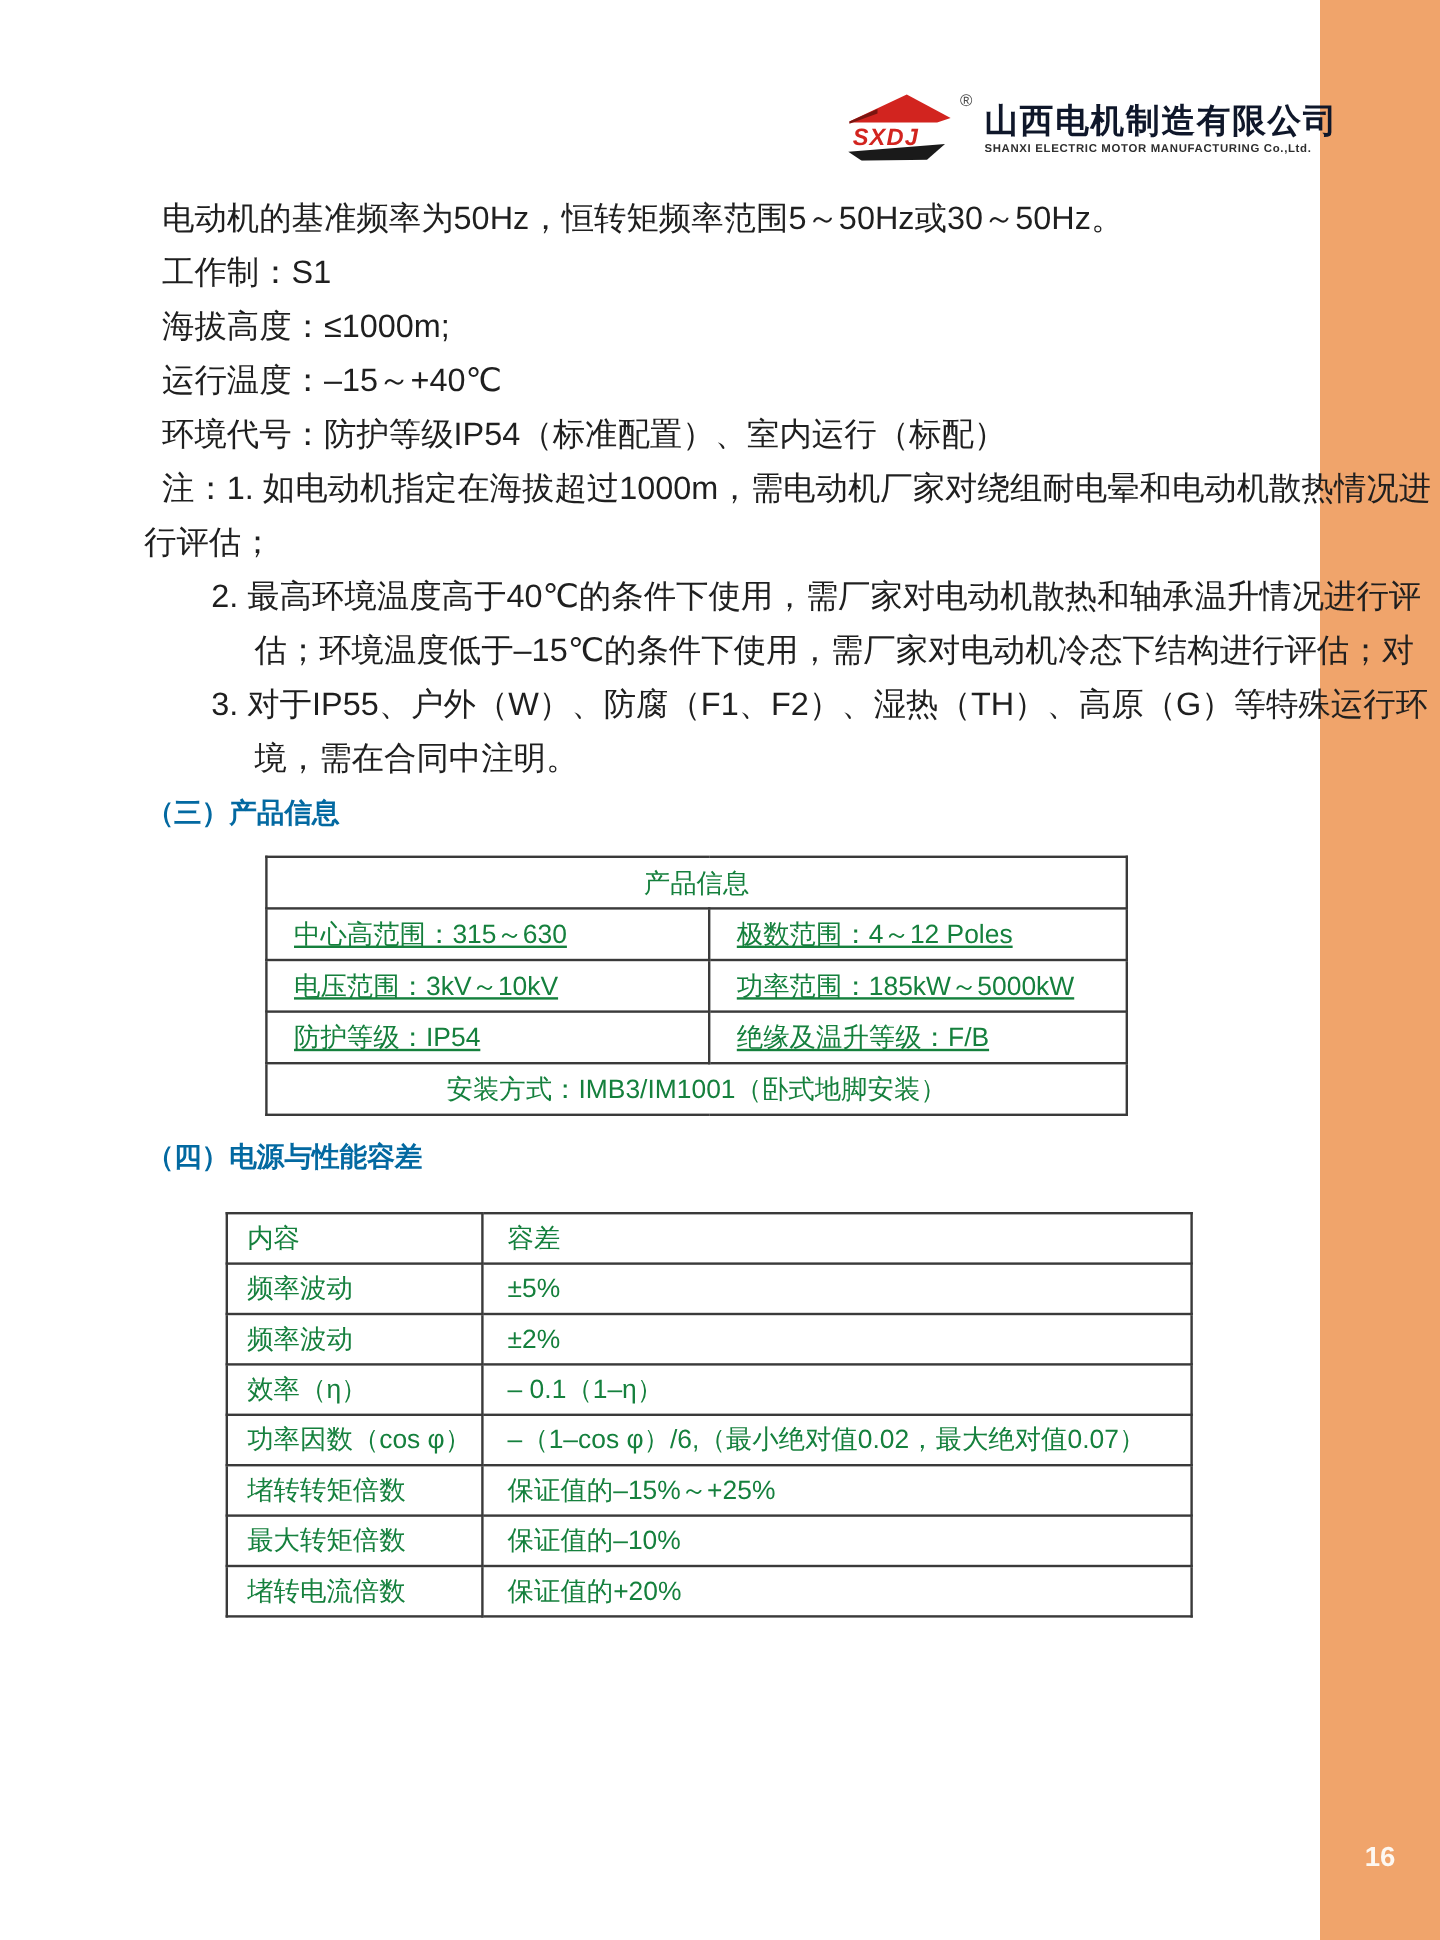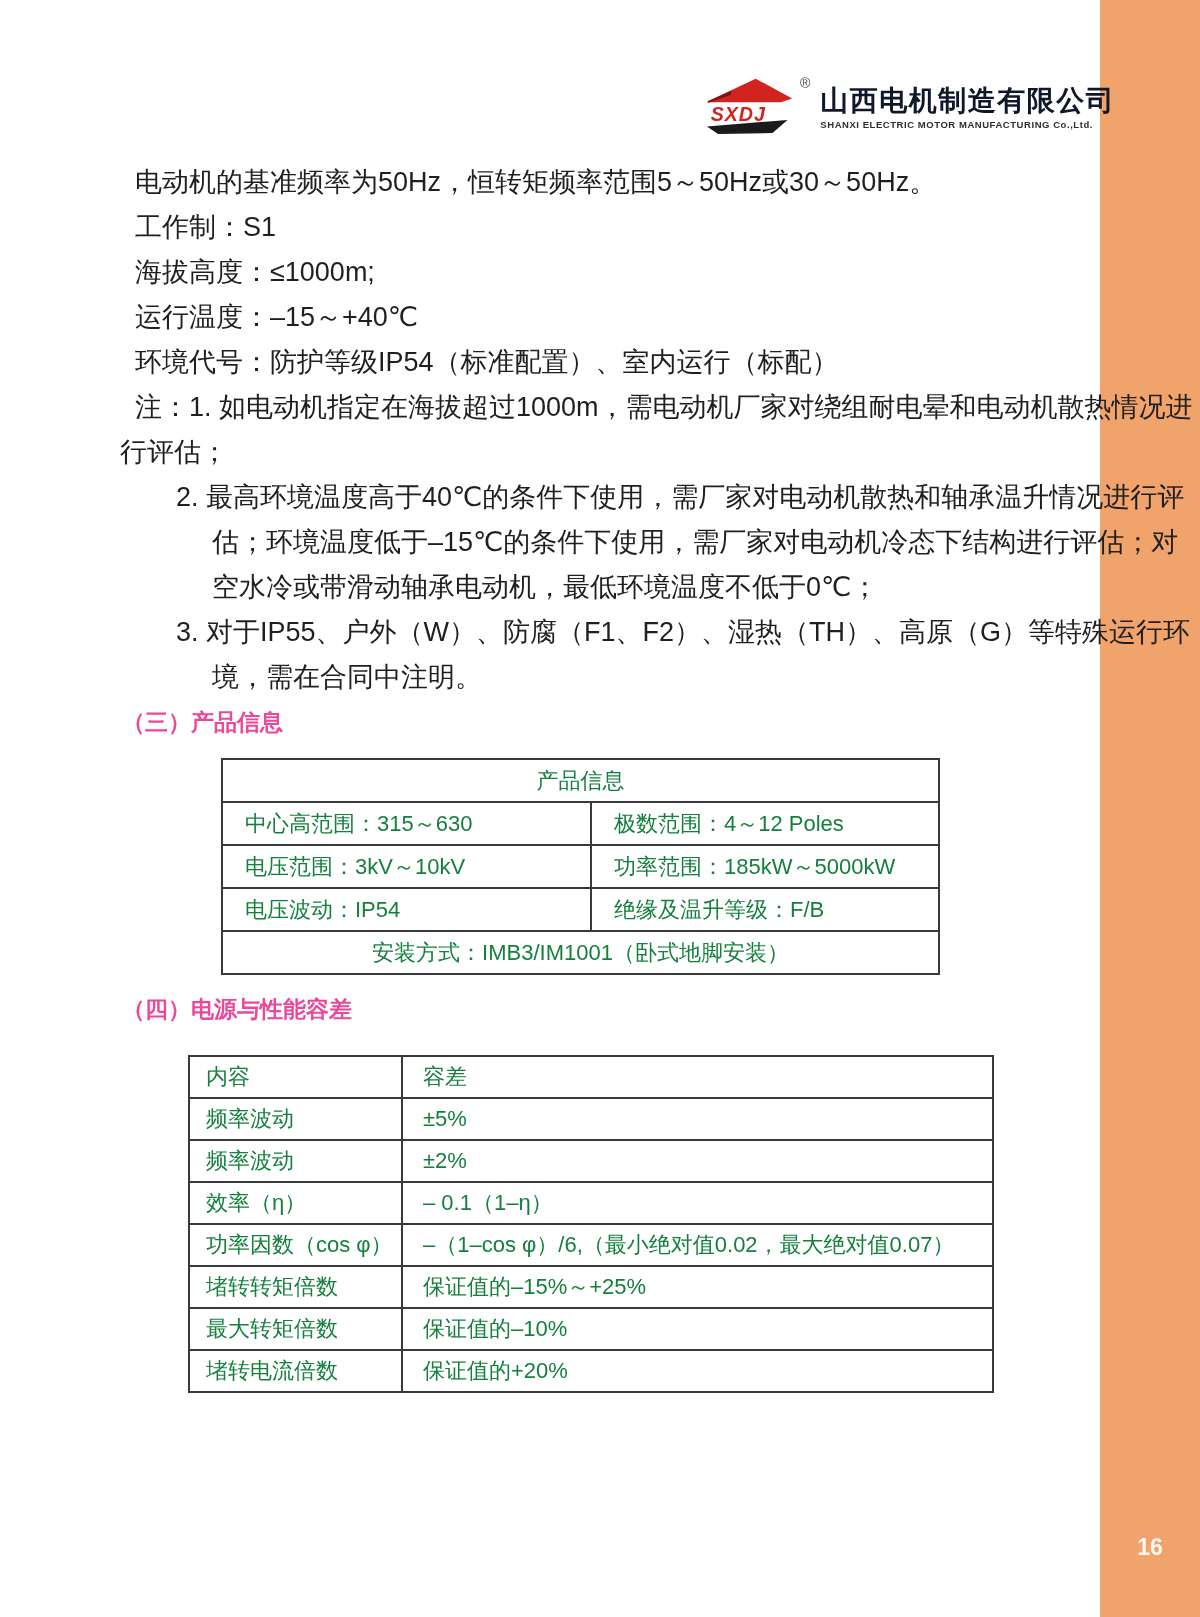--- a/index.html
+++ b/index.html
@@ -23,29 +23,29 @@
   .company-en { font-size:9.5px; font-weight:600; color:#2e2e2e; letter-spacing:0.55px; margin-top:4px; white-space:nowrap; }
 
   
   .content { position:absolute; top:160px; left:0; width:1100px; }
   .line { height:45px; line-height:45px; font-size:27px; white-space:pre; }
   .ind-a { padding-left:135px; }   
   .ind-b { padding-left:120px; }   
   .ind-c { padding-left:176px; }   
   .ind-d { padding-left:212px; }   
 
-  .sec-heading { height:44px; line-height:44px; font-size:23px; font-weight:bold; padding-left:122px; color:#ec4899; }
+  .sec-heading { height:44px; line-height:44px; font-size:23px; font-weight:bold; padding-left:122px; color:#0369a1; }
 
   table { border-collapse:collapse; table-layout:fixed; }
   td { border:2px solid #3a3a3a; font-size:22px; color:#15803d; height:43px; vertical-align:middle; white-space:pre; overflow:hidden; }
 
   .product-table { margin:14px 0 0 221px; width:719px; }
   .product-table col.c1 { width:369px; }
   .product-table td.title-cell { text-align:center; }
-  .product-table td.data-cell { padding-left:22px; }
+  .product-table td.data-cell { padding-left:22px;text-decoration:underline; }
   .product-table td.footer-cell { text-align:center; }
 
   .tol-heading { margin-top:12px; }
   .tolerance-table { margin:24px 0 0 188px; width:806px; }
   .tolerance-table col.c1 { width:213px; }
   .tolerance-table td { height:42px; }
   .tolerance-table td.c1-cell { padding-left:16px; }
   .tolerance-table td.c2-cell { padding-left:20px; }
 </style>
 </head>
@@ -75,21 +75,20 @@
 
     <div class="line ind-a">电动机的基准频率为50Hz，恒转矩频率范围5～50Hz或30～50Hz。</div>
     <div class="line ind-a">工作制：S1</div>
     <div class="line ind-a">海拔高度：≤1000m;</div>
     <div class="line ind-a">运行温度：–15～+40℃</div>
     <div class="line ind-a">环境代号：防护等级IP54（标准配置）、室内运行（标配）</div>
     <div class="line ind-a">注：1. 如电动机指定在海拔超过1000m，需电动机厂家对绕组耐电晕和电动机散热情况进</div>
     <div class="line ind-b">行评估；</div>
     <div class="line ind-c">2. 最高环境温度高于40℃的条件下使用，需厂家对电动机散热和轴承温升情况进行评</div>
     <div class="line ind-d">估；环境温度低于–15℃的条件下使用，需厂家对电动机冷态下结构进行评估；对</div>
-    <div class="line ind-d">空水冷或带滑动轴承电动机，最低环境温度不低于0℃；</div>
     <div class="line ind-c">3. 对于IP55、户外（W）、防腐（F1、F2）、湿热（TH）、高原（G）等特殊运行环</div>
     <div class="line ind-d">境，需在合同中注明。</div>
 
     <div class="sec-heading">（三）产品信息</div>
 
     <table class="product-table">
       <colgroup>
           <col class="c1">
           <col class="c2">
         </colgroup>
@@ -99,21 +98,21 @@
       </tr>
       <tr>
         <td class="data-cell">中心高范围：315～630</td>
         <td class="data-cell">极数范围：4～12 Poles</td>
       </tr>
       <tr>
         <td class="data-cell">电压范围：3kV～10kV</td>
         <td class="data-cell">功率范围：185kW～5000kW</td>
       </tr>
       <tr>
-        <td class="data-cell">电压波动：IP54</td>
+        <td class="data-cell">防护等级：IP54</td>
         <td class="data-cell">绝缘及温升等级：F/B</td>
       </tr>
       <tr>
         <td class="footer-cell" colspan="2">安装方式：IMB3/IM1001（卧式地脚安装）</td>
       </tr>
     </tbody>
       </table>
 
     <div class="sec-heading tol-heading">（四）电源与性能容差</div>
 

